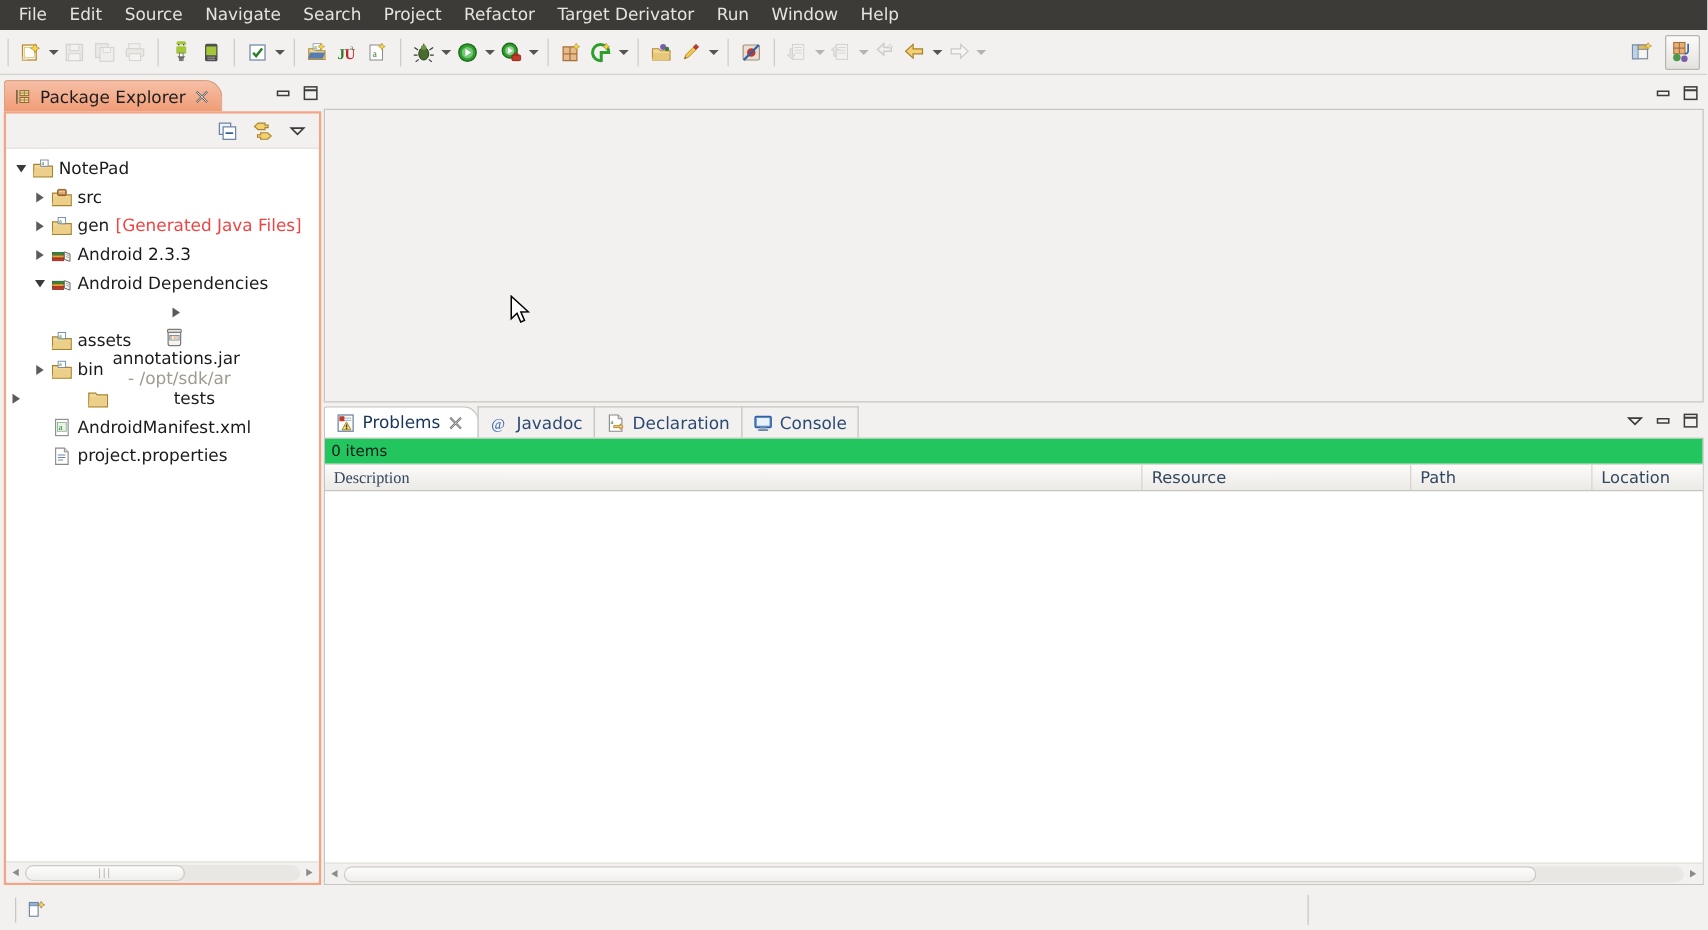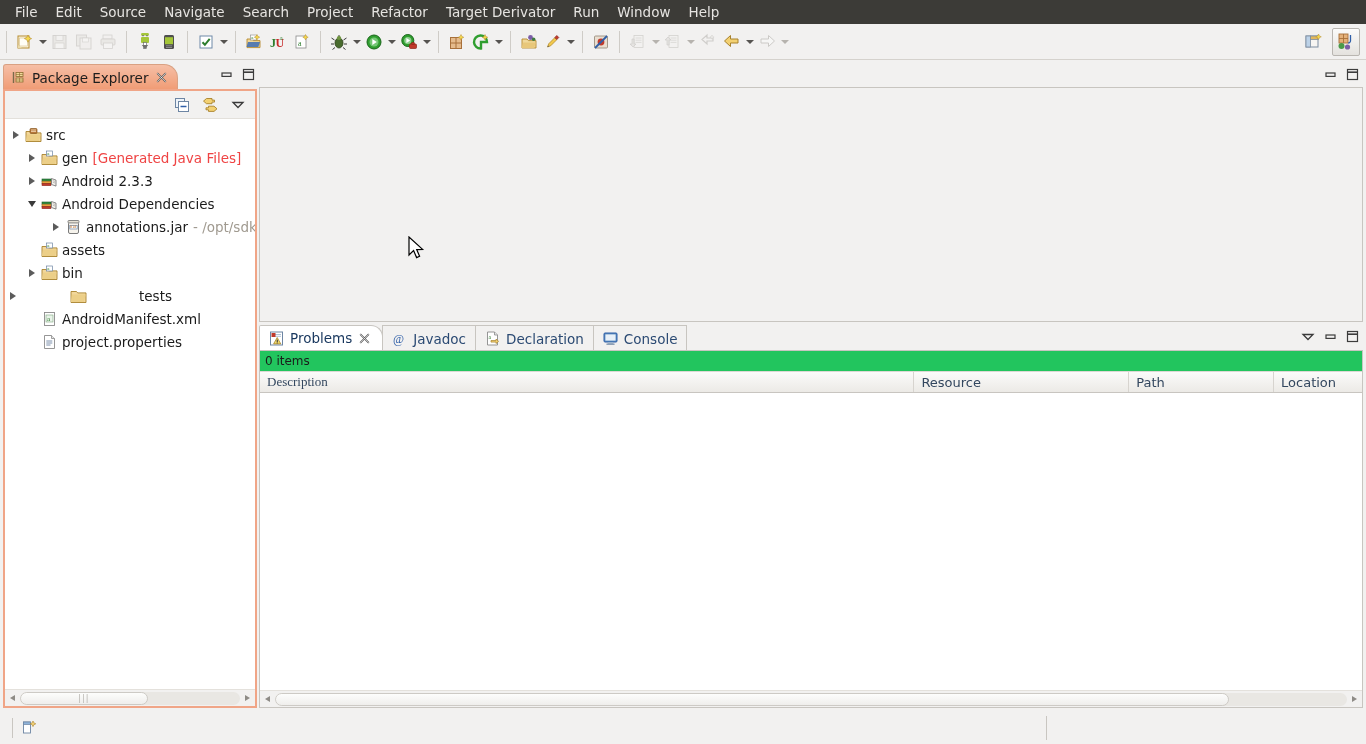--- a/index.html
+++ b/index.html
@@ -646,21 +646,33 @@
           </svg>
         </span>
         <span>
           <svg width="14" height="12" viewBox="0 0 14 12">
             <path d="M2 3.5 h10 l-5 5z" fill="none" stroke="#3a3a3a" stroke-width="1.3"></path>
           </svg>
         </span>
       </div>
 
       <div class="pe-tree" id="pe-tree">
-          <div class="tree-row" style="padding-left: 3px;">
+          <div class="tree-row" style="padding-left: 4px;">
+            <span class="twisty expanded"></span>
+            <span class="tr-icon">
+              <svg width="17" height="16" viewBox="0 0 17 16">
+                <path d="M1 4.5 h5.5 l1.2 1.4 H16 v8.6 H1z" fill="#f2d79b" stroke="#a8822c" stroke-width=".9"></path>
+                <path d="M2 7.4 h13.6 l-1.6 6.6 H.8z" fill="#eccf88"></path>
+                <rect x="6.5" y="1" width="6" height="5" fill="#ffffff" stroke="#6d85a3" stroke-width=".7"></rect>
+                <text x="7.3" y="5.2" font-size="5" fill="#2c7d2c" font-family="serif">a</text>
+              </svg>
+            </span>
+            <span class="tr-label">NotePad</span>
+          </div>
+          <div class="tree-row" style="padding-left: 19px;">
             <span class="twisty collapsed"></span>
             <span class="tr-icon">
               <svg width="17" height="16" viewBox="0 0 17 16">
                 <path d="M1 4.5 h5.5 l1.2 1.4 H16 v8.6 H1z" fill="#f2d79b" stroke="#a8822c" stroke-width=".9"></path>
                 <path d="M2 7.4 h13.6 l-1.6 6.6 H.8z" fill="#eccf88"></path>
                 <rect x="5" y="1.5" width="7" height="5" rx="1" fill="#b8783a" stroke="#8a5a22" stroke-width=".7"></rect>
                 <path d="M6 3 h5 M6 4.4 h5" stroke="#f7e3c4" stroke-width=".8"></path>
               </svg>
             </span>
             <span class="tr-label">src</span>
@@ -697,21 +709,21 @@
               <svg width="17" height="16" viewBox="0 0 17 16">
                 <rect x="1" y="6" width="9" height="2.2" fill="#2f8a3f" stroke="#1c5b28" stroke-width=".6"></rect>
                 <rect x="1" y="8.2" width="9" height="2.2" fill="#e8a33d" stroke="#9c6a1e" stroke-width=".6"></rect>
                 <rect x="1" y="10.4" width="9" height="2.2" fill="#c0392b" stroke="#8b2418" stroke-width=".6"></rect>
                 <path d="M10.5 5.5 l4.5 1.6 v6 l-4.5-1.6z" fill="#f5f2ec" stroke="#6b6b6b" stroke-width=".8"></path>
                 <path d="M11.8 7.6 l2.4 .9 M11.8 9.2 l2.4 .9" stroke="#9b9b9b" stroke-width=".6"></path>
               </svg>
             </span>
             <span class="tr-label">Android Dependencies</span>
           </div>
-          <div class="tree-row" style="padding-left: 43px;">
+          <div class="tree-row" style="padding-left: 22px; flex-direction: column;">
             <span class="twisty collapsed"></span>
             <span class="tr-icon">
               <svg width="17" height="16" viewBox="0 0 17 16">
                 <rect x="3.5" y="3" width="10" height="11.5" rx="1.5" fill="#f6f3ec" stroke="#7b7b7b" stroke-width="1"></rect>
                 <rect x="3" y="1.5" width="11" height="2.4" rx=".8" fill="#e7e2d6" stroke="#7b7b7b" stroke-width=".9"></rect>
                 <rect x="4.8" y="6.4" width="7.4" height="3.6" fill="#ffffff" stroke="#6d85a3" stroke-width=".7"></rect>
                 <text x="5.1" y="9.4" font-size="3.4" fill="#c06a1e" font-family="monospace">010</text>
               </svg>
             </span>
             <span class="tr-label">annotations.jar</span>

